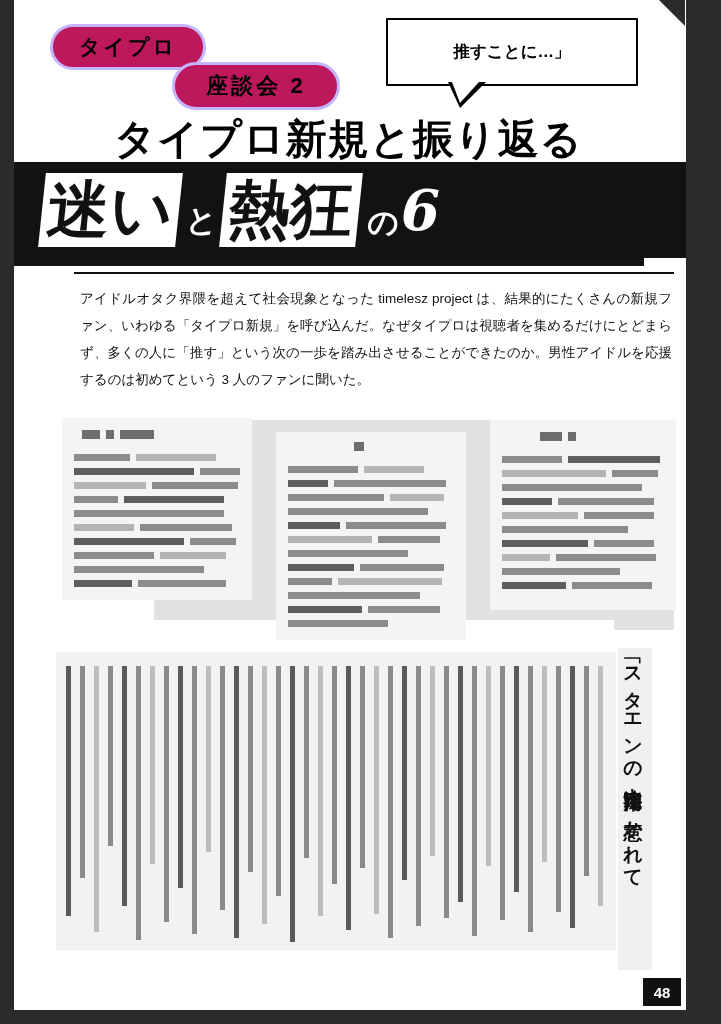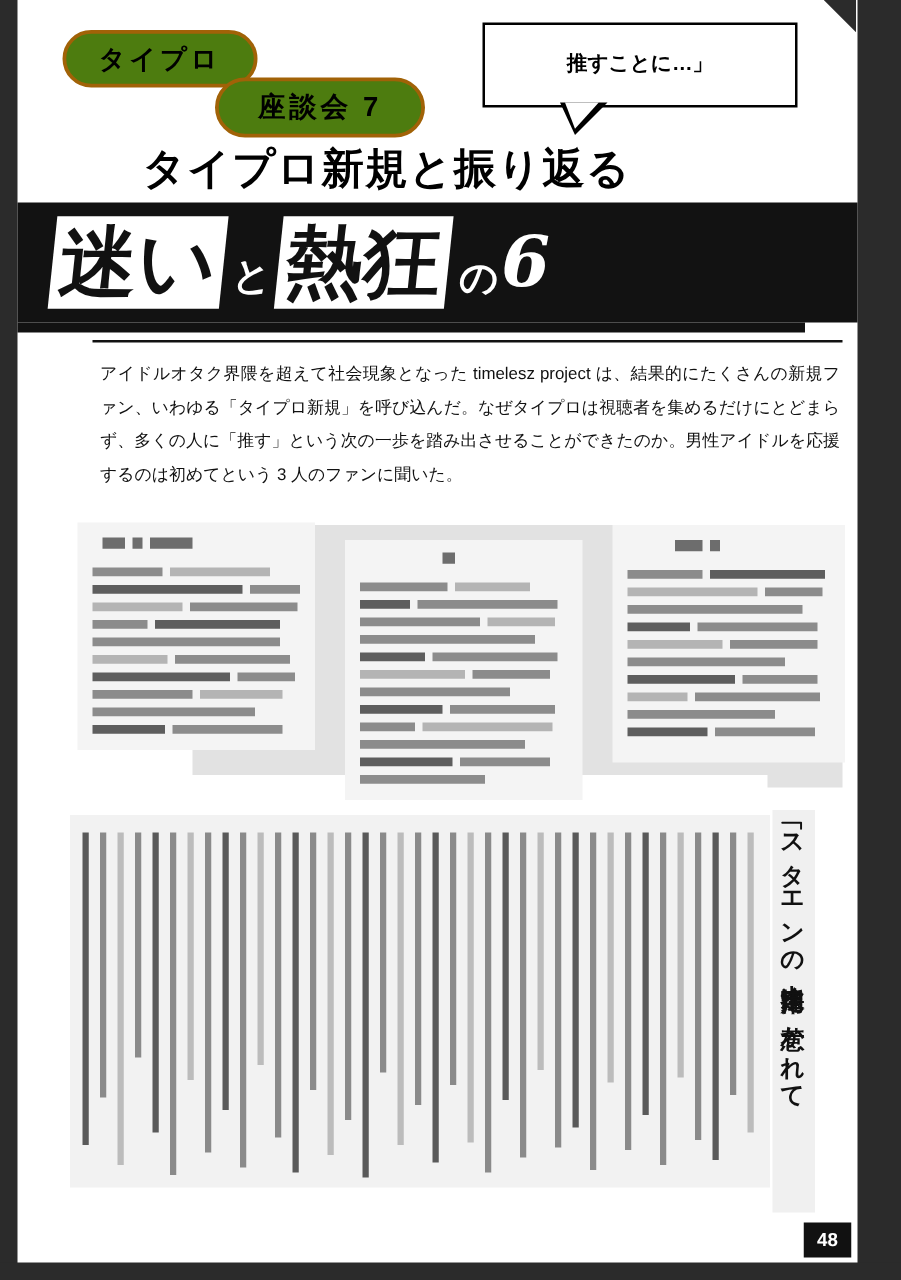--- a/index.html
+++ b/index.html
@@ -66,23 +66,23 @@
   
   .hdr {
     position: absolute;
     left: 0;
     top: 0;
     width: 672px;
     height: 278px;
   }
   .bubble {
     position: absolute;
-    border: 3px solid #a16207;
+    border: 3px solid #c4b5fd;
     border-radius: 28px;
-    background: #4d7c0f;
+    background: #be185d;
     font-weight: bold;
     display: flex;
     align-items: center;
     justify-content: center;
     letter-spacing: 3px;
     color: #000;
   }
   .bubble-1 {
     left: 36px;
     top: 24px;
@@ -133,21 +133,21 @@
     width: 0;
     height: 0;
     border-left: 8px solid transparent;
     border-right: 19px solid transparent;
     border-top: 21px solid #fff;
   }
   .subtitle {
     position: absolute;
     left: 100px;
     top: 112px;
-    font-size: 34px;
+    font-size: 41px;
     font-weight: bold;
     letter-spacing: 1px;
     color: #000;
     font-family: Liberation Sans, sans-serif;
   }
   .blackband {
     position: absolute;
     left: 0px;
     top: 162px;
     width: 672px;
@@ -312,21 +312,21 @@
 <div class="page">
   <div class="left-dark"></div>
   <div class="right-dark"></div>
   <div class="bottom-dark"></div>
 
   <div class="paper">
 
     <div class="hdr">
 
       <div class="bubble bubble-1">タイプロ</div>
-      <div class="bubble bubble-2">座談会 7</div>
+      <div class="bubble bubble-2">座談会 2</div>
 
       <div class="speech">
         <div>推すことに…」</div>
         <span class="tail"></span>
       </div>
 
       <div class="subtitle">タイプロ新規と振り返る</div>
 
       <div class="blackband"></div>
       <div class="blackband-step"></div>

